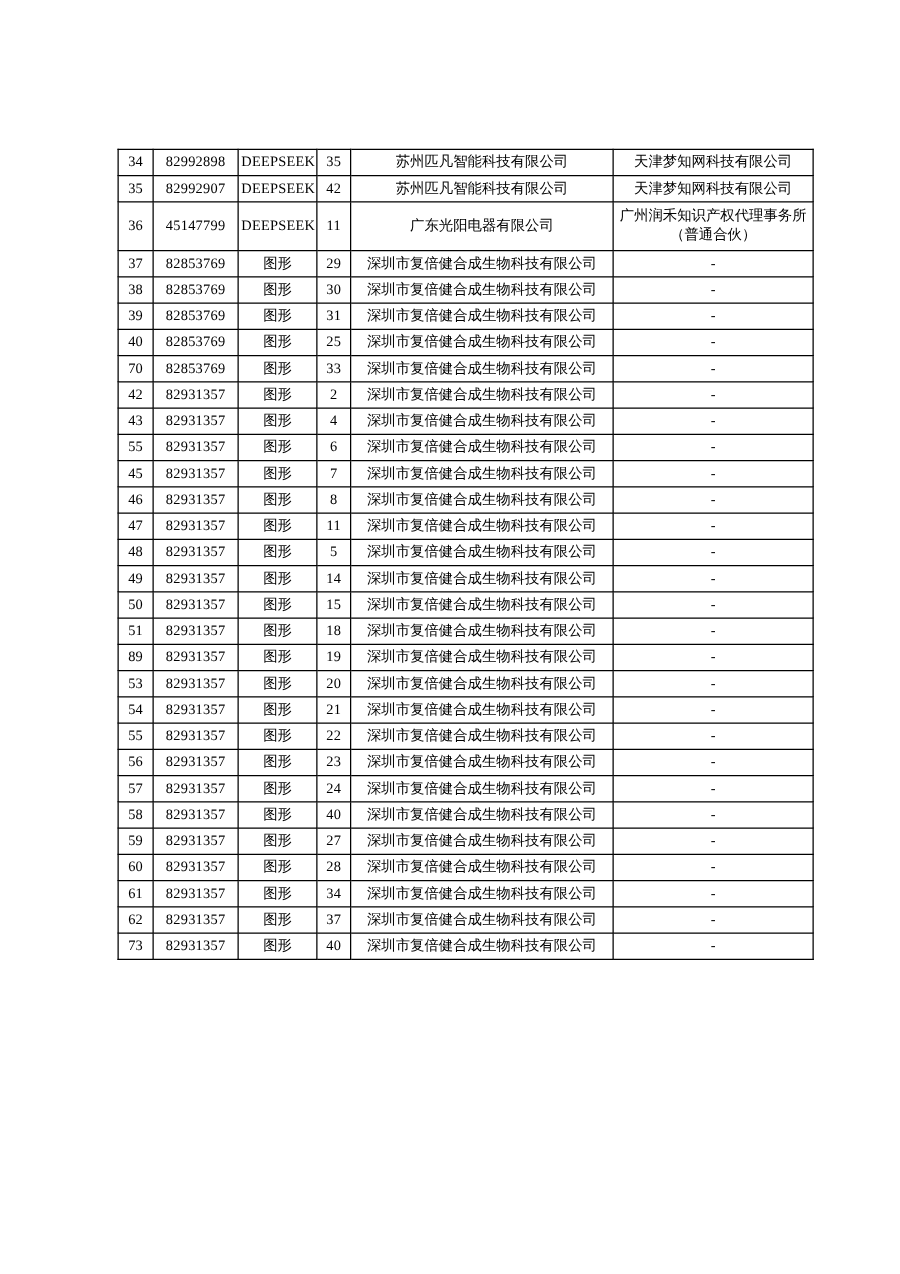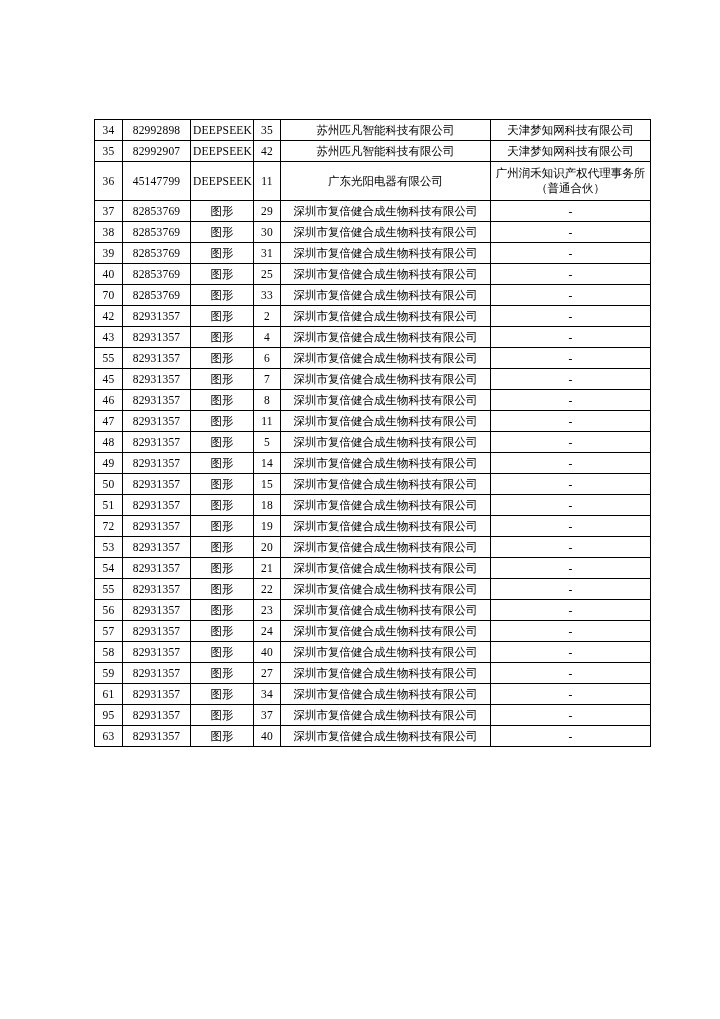--- a/index.html
+++ b/index.html
@@ -241,21 +241,21 @@
           </tr>
           <tr class="std">
             <td class="idx">51</td>
             <td class="regno">82931357</td>
             <td class="mark-cjk">图形</td>
             <td class="cls">18</td>
             <td class="holder">深圳市复倍健合成生物科技有限公司</td>
             <td class="agent">-</td>
           </tr>
           <tr class="std">
-            <td class="idx">72</td>
+            <td class="idx">89</td>
             <td class="regno">82931357</td>
             <td class="mark-cjk">图形</td>
             <td class="cls">19</td>
             <td class="holder">深圳市复倍健合成生物科技有限公司</td>
             <td class="agent">-</td>
           </tr>
           <tr class="std">
             <td class="idx">53</td>
             <td class="regno">82931357</td>
             <td class="mark-cjk">图形</td>
@@ -305,37 +305,45 @@
           </tr>
           <tr class="std">
             <td class="idx">59</td>
             <td class="regno">82931357</td>
             <td class="mark-cjk">图形</td>
             <td class="cls">27</td>
             <td class="holder">深圳市复倍健合成生物科技有限公司</td>
             <td class="agent">-</td>
           </tr>
           <tr class="std">
+            <td class="idx">60</td>
+            <td class="regno">82931357</td>
+            <td class="mark-cjk">图形</td>
+            <td class="cls">28</td>
+            <td class="holder">深圳市复倍健合成生物科技有限公司</td>
+            <td class="agent">-</td>
+          </tr>
+          <tr class="std">
             <td class="idx">61</td>
             <td class="regno">82931357</td>
             <td class="mark-cjk">图形</td>
             <td class="cls">34</td>
             <td class="holder">深圳市复倍健合成生物科技有限公司</td>
             <td class="agent">-</td>
           </tr>
           <tr class="std">
-            <td class="idx">95</td>
+            <td class="idx">62</td>
             <td class="regno">82931357</td>
             <td class="mark-cjk">图形</td>
             <td class="cls">37</td>
             <td class="holder">深圳市复倍健合成生物科技有限公司</td>
             <td class="agent">-</td>
           </tr>
           <tr class="std">
-            <td class="idx">63</td>
+            <td class="idx">73</td>
             <td class="regno">82931357</td>
             <td class="mark-cjk">图形</td>
             <td class="cls">40</td>
             <td class="holder">深圳市复倍健合成生物科技有限公司</td>
             <td class="agent">-</td>
           </tr>
         </tbody>
     </table>
   </div>
 </div>

